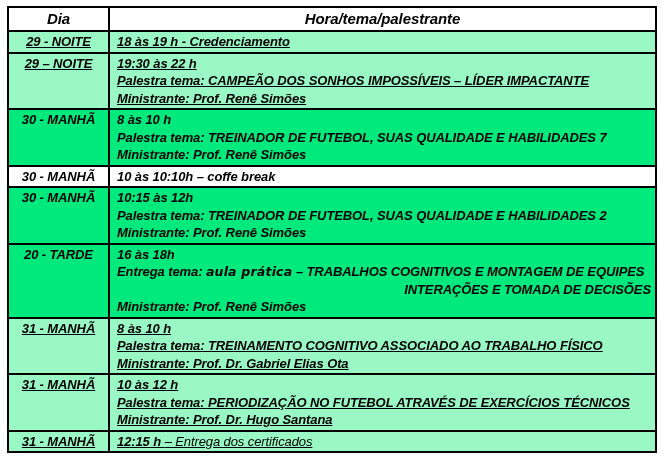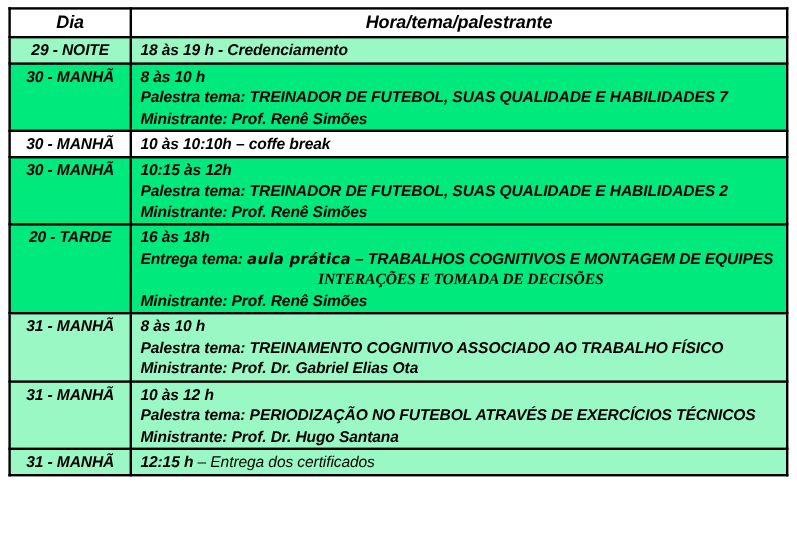--- a/index.html
+++ b/index.html
@@ -45,33 +45,33 @@
     padding: 1px 0;
   }
   td.dia-cell {
     text-align: center;
   }
   td.hora-cell {
     padding-left: 7px;
     padding-right: 4px;
   }
   .line { white-space: nowrap; }
-  .line.center { text-align: center; white-space: normal; font-family: Liberation Serif, serif; }
+  .line.center { text-align: right; white-space: normal; }
   .seg-heavy {
     font-family: "DejaVu Sans", sans-serif;
     font-weight: bold;
     font-style: italic;
     font-size: 12.5px;
     letter-spacing: 0.2px;
     margin-top: 16px;
   }
   .seg-light {
     font-weight: normal;
   }
-  tr.bg-pale  { background: var(--pale-green); }
+  tr.bg-pale  { background: var(--pale-green); text-decoration: underline; }
   tr.bg-bright{ background: var(--bright-green); }
   tr.bg-white { background: var(--white-row); }
 </style>
 </head>
 <body>
 
 <div class="page">
   <table class="schedule">
     <colgroup>
       <col class="col-dia">
@@ -81,20 +81,28 @@
       <tr>
         <th class="header-cell">Dia</th>
         <th class="header-cell">Hora/tema/palestrante</th>
       </tr>
     </thead>
     <tbody id="rows">
         <tr class="bg-pale">
           <td class="dia-cell">29 - NOITE</td>
           <td class="hora-cell">
             <div class="line"><span class="seg-bold">18 às 19 h - Credenciamento</span></div>
+          </td>
+        </tr>
+        <tr class="bg-pale">
+          <td class="dia-cell">29 – NOITE</td>
+          <td class="hora-cell">
+            <div class="line"><span class="seg-bold">19:30 às 22 h</span></div>
+            <div class="line"><span class="seg-bold">Palestra tema: CAMPEÃO DOS SONHOS IMPOSSÍVEIS – LÍDER IMPACTANTE</span></div>
+            <div class="line"><span class="seg-bold">Ministrante: Prof. Renê Simões</span></div>
           </td>
         </tr>
         <tr class="bg-bright">
           <td class="dia-cell">30 - MANHÃ</td>
           <td class="hora-cell">
             <div class="line"><span class="seg-bold">8 às 10 h</span></div>
             <div class="line"><span class="seg-bold">Palestra tema: TREINADOR DE FUTEBOL, SUAS QUALIDADE E HABILIDADES 7</span></div>
             <div class="line"><span class="seg-bold">Ministrante: Prof. Renê Simões</span></div>
           </td>
         </tr>

